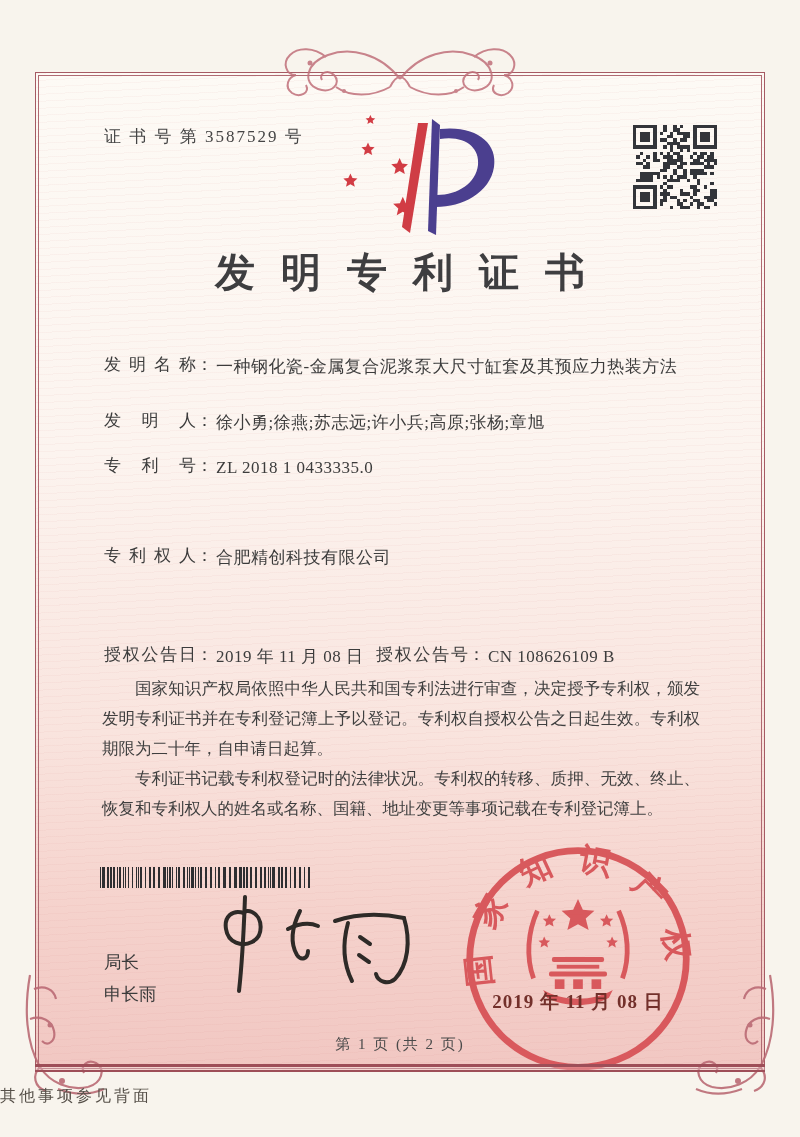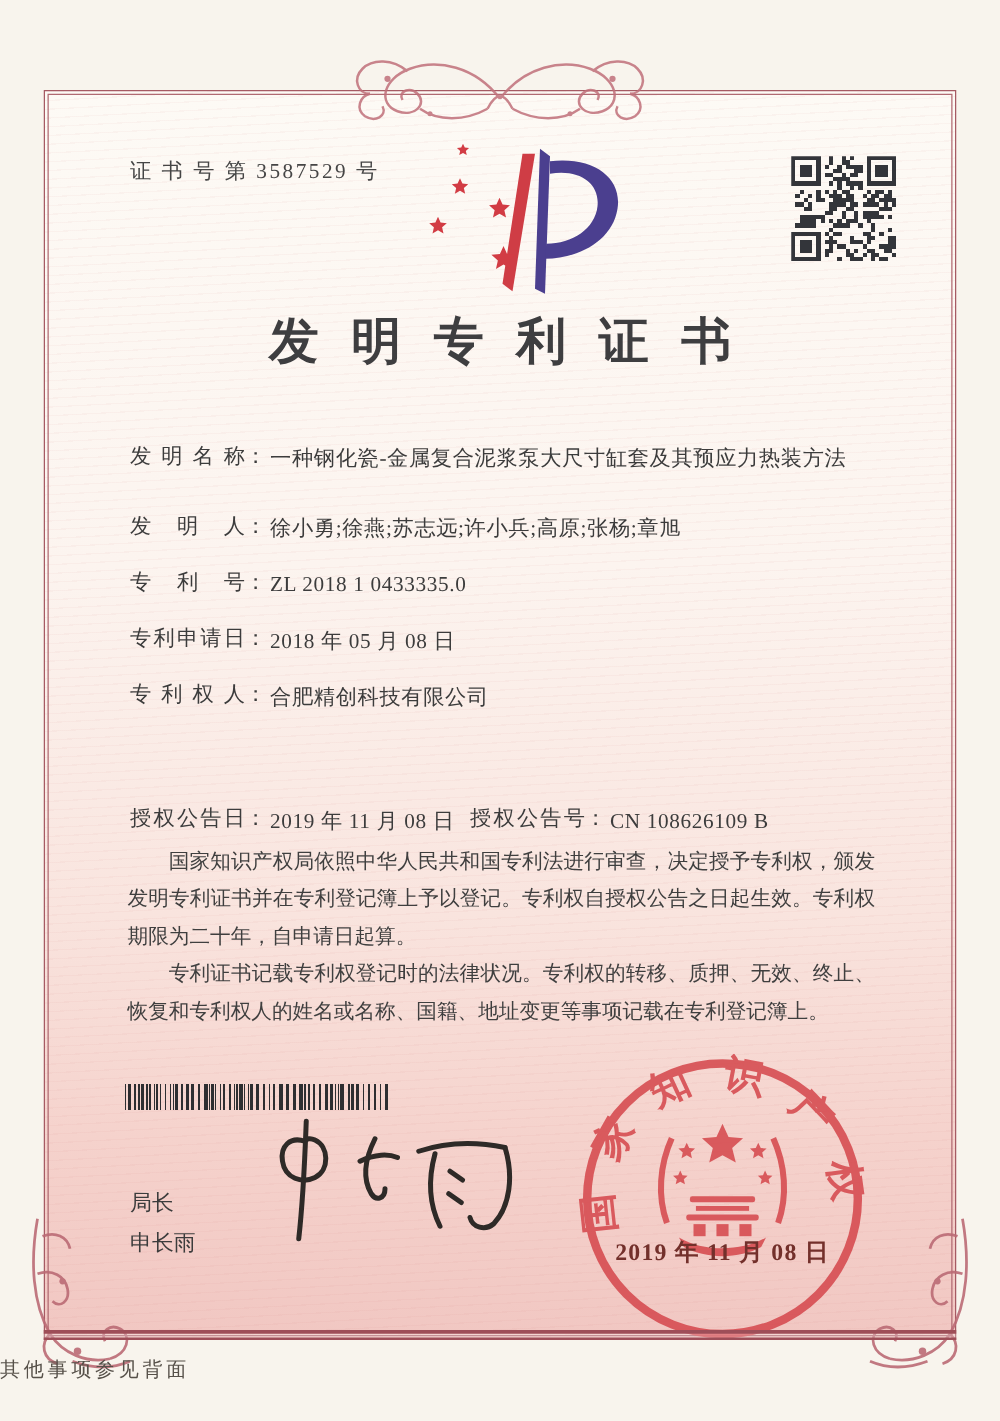--- a/index.html
+++ b/index.html
@@ -436,23 +436,20 @@
 
   <div class="field" style="top:280px">
     <span class="lbl">发明名称</span><span class="colon">：</span><span class="val">一种钢化瓷-金属复合泥浆泵大尺寸缸套及其预应力热装方法</span>
   </div>
   <div class="field" style="top:336px">
     <span class="lbl">发明人</span><span class="colon">：</span><span class="val">徐小勇;徐燕;苏志远;许小兵;高原;张杨;章旭</span>
   </div>
   <div class="field" style="top:381px">
     <span class="lbl">专利号</span><span class="colon">：</span><span class="val">ZL 2018 1 0433335.0</span>
   </div>
-  <div class="field" style="top:426px">
-    <span class="lbl">专利申请日</span><span class="colon">：</span><span class="val">2018 年 05 月 08 日</span>
-  </div>
   <div class="field" style="top:471px">
     <span class="lbl">专利权人</span><span class="colon">：</span><span class="val">合肥精创科技有限公司</span>
   </div>
   <div class="field" style="top:570px">
     <span class="lbl">授权公告日</span><span class="colon">：</span><span class="val">2019 年 11 月 08 日</span>
   </div>
   <div class="field grant2" style="top:570px">
     <span class="lbl">授权公告号</span><span class="colon">：</span><span class="val">CN 108626109 B</span>
   </div>
 
@@ -564,17 +561,18 @@
           <rect x="134" y="141" width="10" height="10"></rect>
           <path d="M78,70 C68,92 66,118 74,140" fill="none" stroke="#d5494e" stroke-width="5"></path>
           <path d="M162,70 C172,92 174,118 166,140" fill="none" stroke="#d5494e" stroke-width="5"></path>
           <path d="M84,152 C104,164 136,164 156,152 L152,160 C134,170 106,170 88,160 Z"></path>
         </g>
       </g>
     </svg>
     <div class="seal-date">2019 年 11 月 08 日</div>
   </div>
 
+  <div class="page-no">第 1 页 (共 2 页)</div>
 
   <div class="bottom-rule"></div>
 </div>
 
 <div class="back-note">其他事项参见背面</div>
 
 </body></html>

